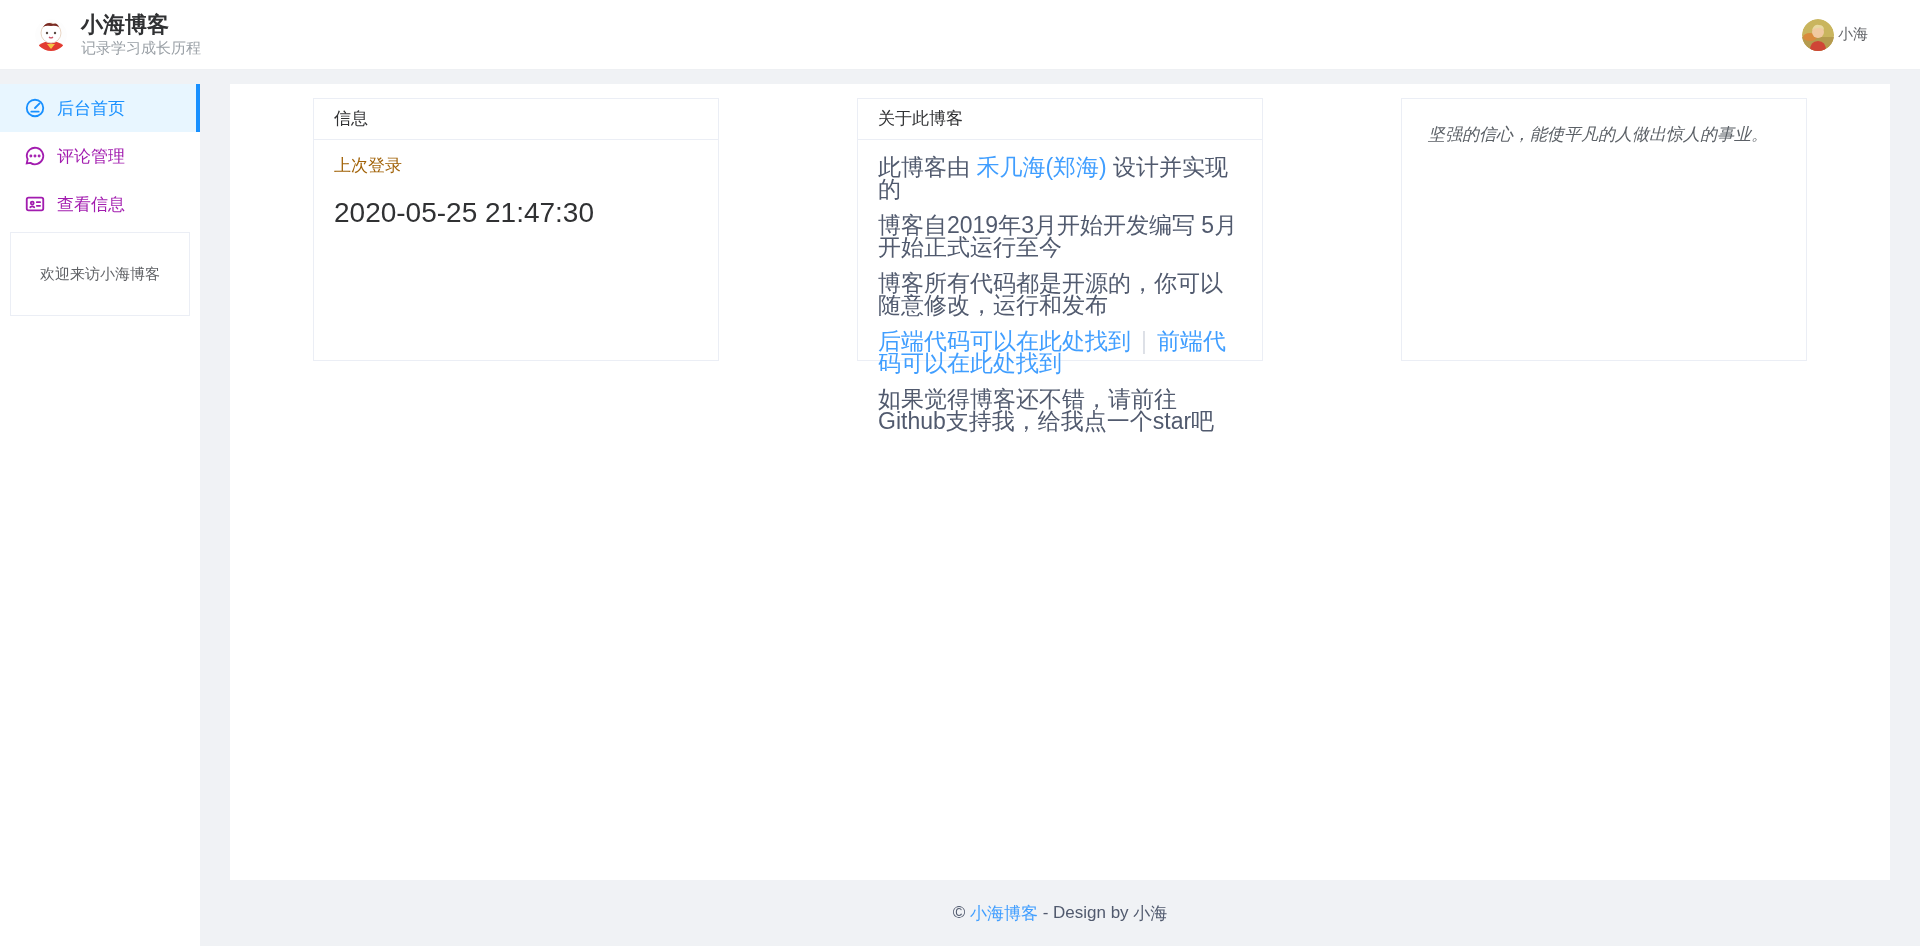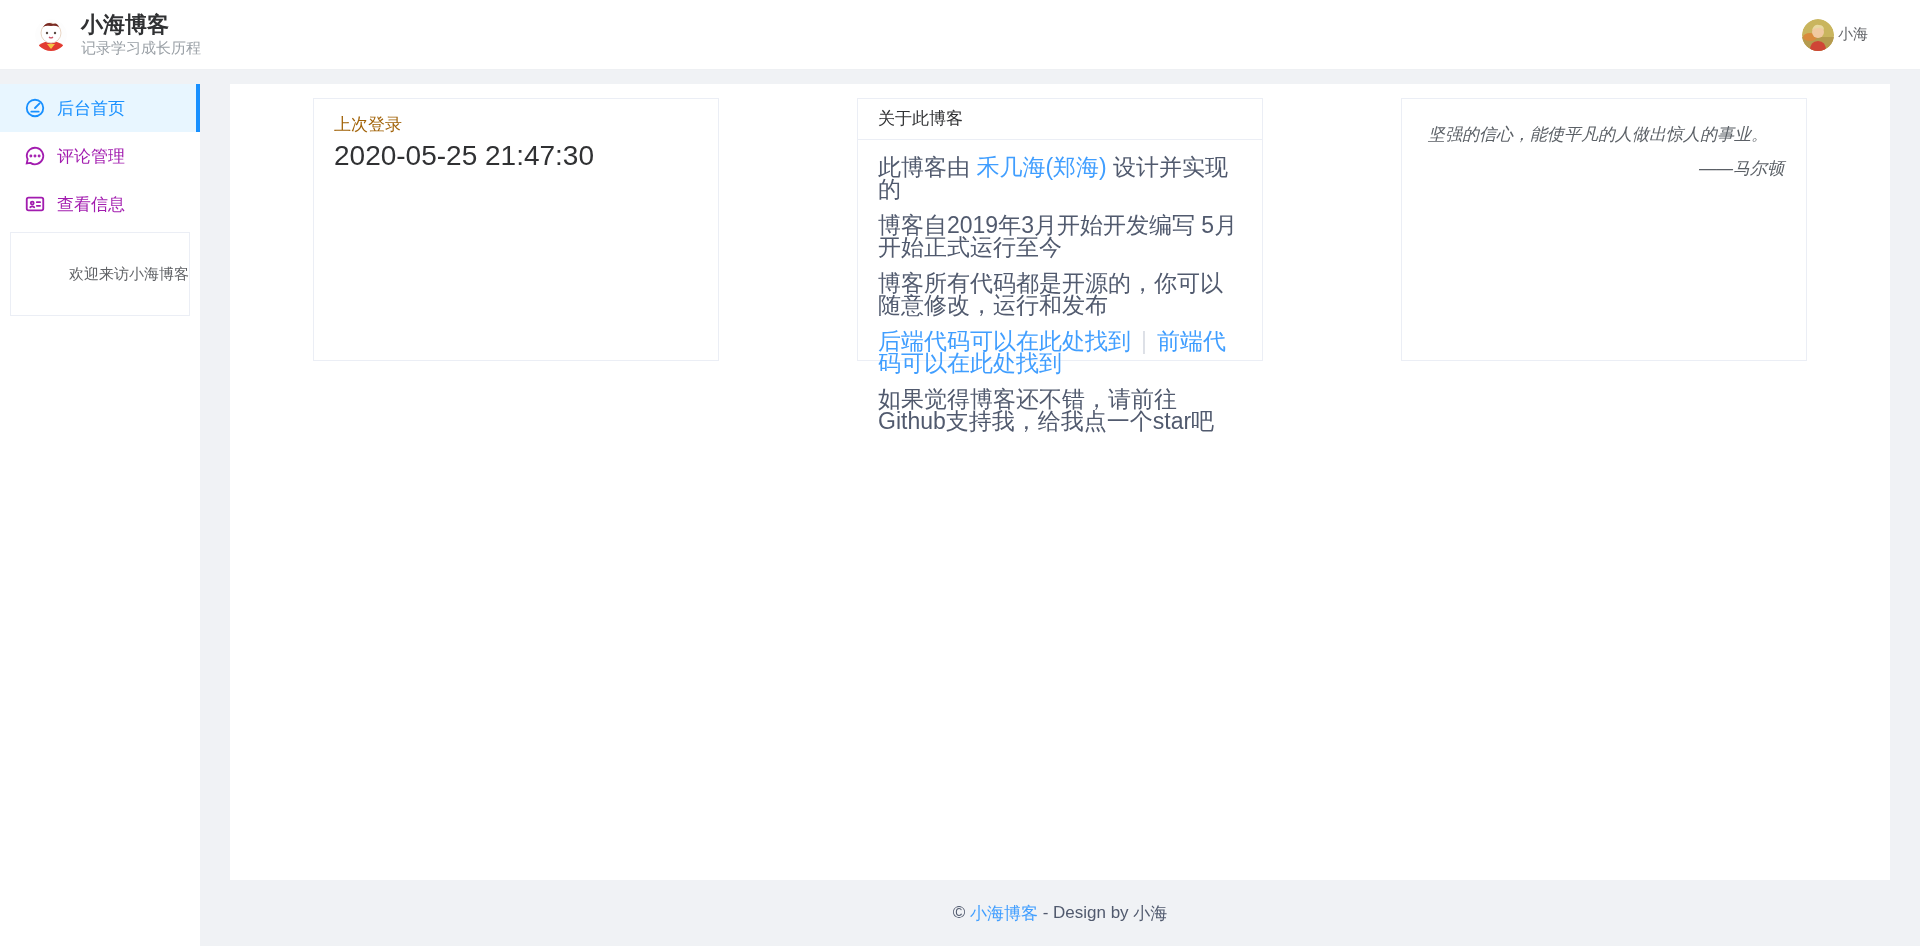--- a/index.html
+++ b/index.html
@@ -35,37 +35,37 @@
     padding-left:24px; color:#a21caf; cursor:pointer; position:relative;
     font-size:17px;
   }
   .menu-item .mi-icon { width:22px; height:22px; margin-right:11px; display:inline-flex; }
   .menu-item.active { background:#e8f6ff; color:#1890ff;align-items:center; }
   .menu-item.active::after {
     content:""; position:absolute; right:0; top:0; bottom:0; width:4px; background:#1890ff;
   }
   .welcome-box {
     margin:4px 10px 0 10px; height:84px; border:1px solid #ebeef5;
-    display:flex; align-items:center; justify-content:flex-end;
+    display:flex; align-items:center; justify-content:center;
     color:#606266; font-size:15px; background:#fff;
   }
 
   .main-col { flex:1; margin:14px 30px 0 30px; display:flex; flex-direction:column; }
   .main-panel { background:#fff; height:796px; padding:14px 83px 0 83px; }
   .cards-row { display:flex; justify-content:space-between; }
   .card {
     width:406px; height:263px; background:#fff; border:1px solid #ebeef5;
   }
   .card-header {
     padding:10px 20px; border-bottom:1px solid #ebeef5;
     color:#303133; font-size:17px; line-height:20px;
   }
   .card-body { padding:16px 20px; }
   .muted-label { color:#a16207; font-size:17px; line-height:20px; }
-  .login-time { color:#303133; font-size:28px; line-height:34px; margin-top:4px; }
+  .login-time { color:#303133; font-size:28px; line-height:34px; margin-top:20px; }
 
   .about-body p { margin:0 0 14px 0; line-height:22px; font-size:23px; color:#515a6e; }
   a.link { color:#409eff; text-decoration:none; cursor:pointer; }
   .link-divider { color:#dcdfe6; margin:0 10px; }
 
   .quote-card { padding:25px 22px 0 26px; }
   .quote-text { font-style:italic; color:#5b6066; line-height:22px; }
   .quote-attr { font-style:italic; color:#5b6066; text-align:right; margin-top:12px; line-height:22px; }
 
   .footer {
@@ -151,40 +151,40 @@
     <div class="welcome-box">
       <span>欢迎来访小海博客</span>
     </div>
   </div>
 
   <div class="main-col">
     <div class="main-panel">
       <div class="cards-row">
 
         <div class="card">
+          <div class="card-header">信息</div>
           <div class="card-body">
             <div class="muted-label">上次登录</div>
             <div class="login-time">2020-05-25 21:47:30</div>
           </div>
         </div>
 
         <div class="card">
           <div class="card-header">关于此博客</div>
           <div class="card-body about-body">
             <p><span>此博客由 </span><a class="link">禾几海(郑海)</a><span> 设计并实现的</span></p>
             <p>博客自2019年3月开始开发编写 5月开始正式运行至今</p>
             <p>博客所有代码都是开源的，你可以随意修改，运行和发布</p>
             <p><a class="link">后端代码可以在此处找到</a><span class="link-divider">|</span><a class="link">前端代码可以在此处找到</a></p>
             <p>如果觉得博客还不错，请前往Github支持我，给我点一个star吧</p>
           </div>
         </div>
 
         <div class="card quote-card">
           <div class="quote-text">坚强的信心，能使平凡的人做出惊人的事业。</div>
-          <div class="quote-attr">——马尔顿</div>
         </div>
 
       </div>
     </div>
 
     <div class="footer">
       <span>© </span>
         <a class="link">小海博客</a>
         <span> - Design by </span>
         <span>小海</span>

